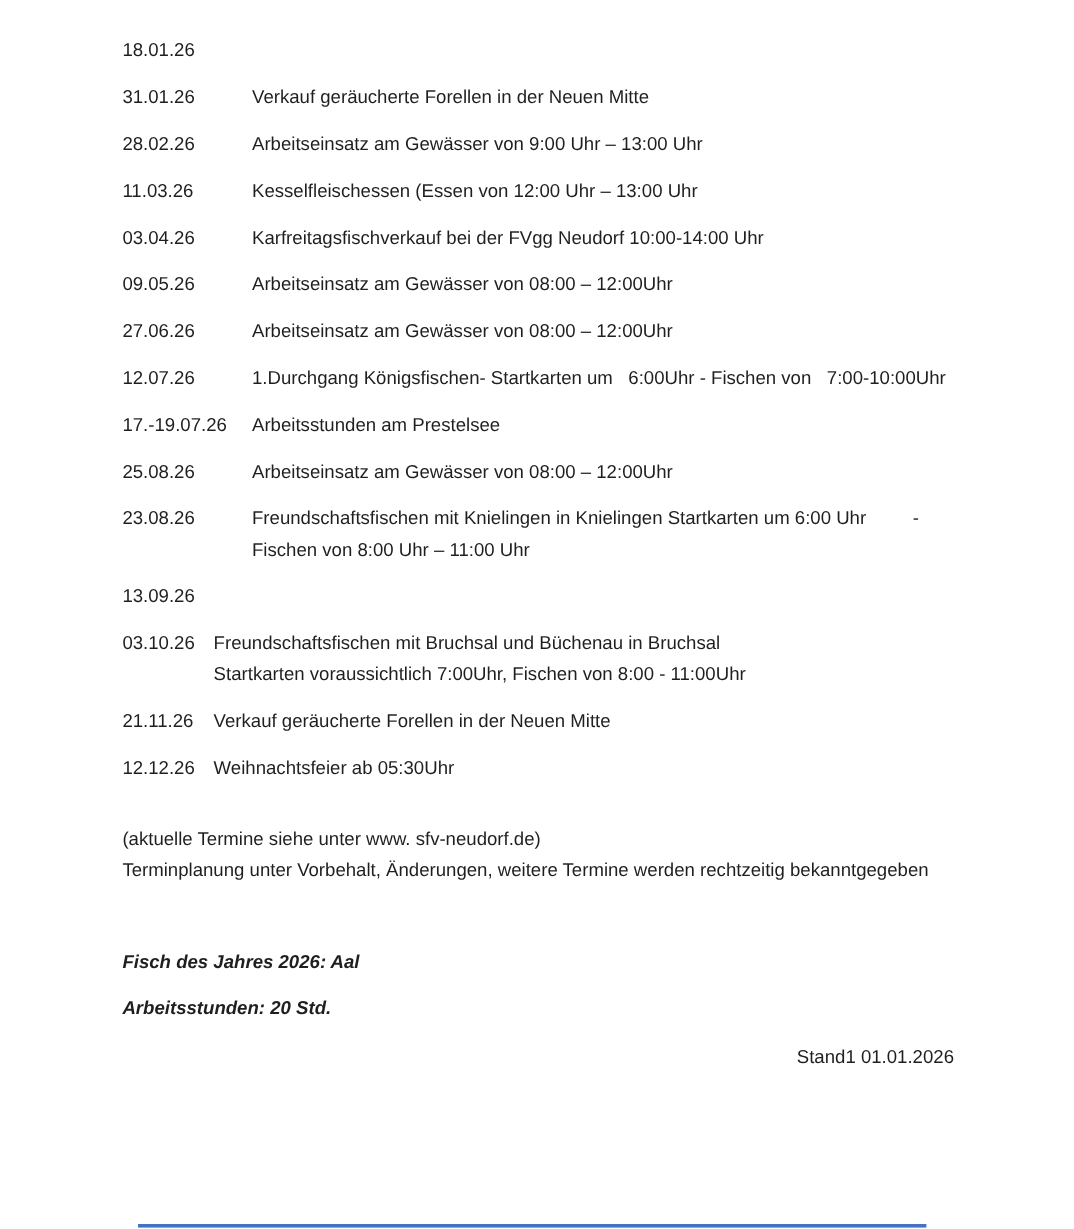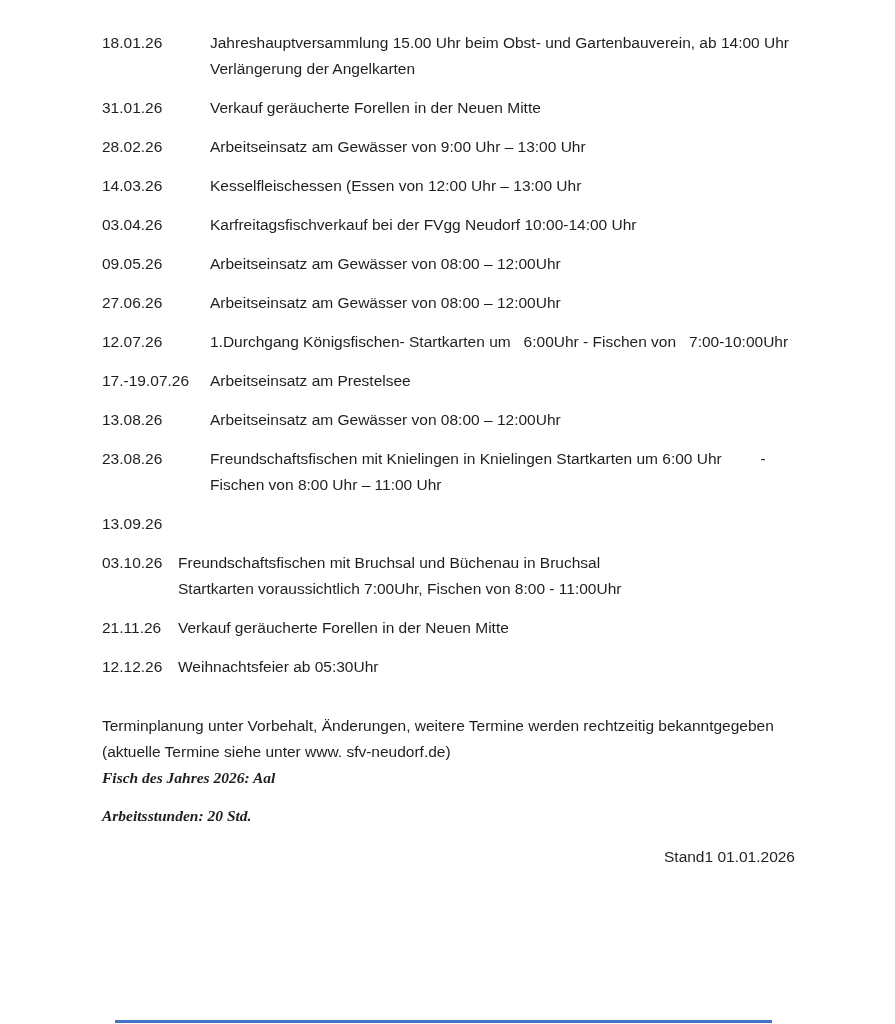--- a/index.html
+++ b/index.html
@@ -36,21 +36,21 @@
     flex: 1 1 auto;
   }
   .event .desc div {
     white-space: pre-wrap;
   }
   .notes {
     margin-top: 33px;
     line-height: 26px;
   }
   .highlights {
-    font-family: Liberation Serif, serif;
+    margin-top: 51px;
   }
   .highlight-line {
     font-weight: bold;
     font-style: italic;
     line-height: 26px;
     margin-bottom: 12px;
   }
   .stand-row {
     margin-top: 15px;
     text-align: right;
@@ -65,39 +65,35 @@
   }
 </style>
 </head>
 <body>
 
 <div class="page">
 
   <div id="event-list">
       <div class="event wide">
         <div class="date">18.01.26</div>
-        <div class="desc">
-          <div>Jahreshauptversammlung 15.00 Uhr beim Obst- und Gartenbauverein, ab 14:00 Uhr</div>
-          <div>Verlängerung der Angelkarten</div>
-        </div>
       </div>
       <div class="event wide">
         <div class="date">31.01.26</div>
         <div class="desc">
           <div>Verkauf geräucherte Forellen in der Neuen Mitte</div>
         </div>
       </div>
       <div class="event wide">
         <div class="date">28.02.26</div>
         <div class="desc">
           <div>Arbeitseinsatz am Gewässer von 9:00 Uhr – 13:00 Uhr</div>
         </div>
       </div>
       <div class="event wide">
-        <div class="date">14.03.26</div>
+        <div class="date">11.03.26</div>
         <div class="desc">
           <div>Kesselfleischessen (Essen von 12:00 Uhr – 13:00 Uhr</div>
         </div>
       </div>
       <div class="event wide">
         <div class="date">03.04.26</div>
         <div class="desc">
           <div>Karfreitagsfischverkauf bei der FVgg Neudorf 10:00-14:00 Uhr</div>
         </div>
       </div>
@@ -115,25 +111,25 @@
       </div>
       <div class="event wide">
         <div class="date">12.07.26</div>
         <div class="desc">
           <div>1.Durchgang Königsfischen- Startkarten um   6:00Uhr - Fischen von   7:00-10:00Uhr</div>
         </div>
       </div>
       <div class="event wide">
         <div class="date">17.-19.07.26</div>
         <div class="desc">
-          <div>Arbeitseinsatz am Prestelsee</div>
+          <div>Arbeitsstunden am Prestelsee</div>
         </div>
       </div>
       <div class="event wide">
-        <div class="date">13.08.26</div>
+        <div class="date">25.08.26</div>
         <div class="desc">
           <div>Arbeitseinsatz am Gewässer von 08:00 – 12:00Uhr</div>
         </div>
       </div>
       <div class="event wide">
         <div class="date">23.08.26</div>
         <div class="desc">
           <div>Freundschaftsfischen mit Knielingen in Knielingen Startkarten um 6:00 Uhr         -</div>
           <div>Fischen von 8:00 Uhr – 11:00 Uhr</div>
         </div>
@@ -156,22 +152,22 @@
       </div>
       <div class="event narrow">
         <div class="date">12.12.26</div>
         <div class="desc">
           <div>Weihnachtsfeier ab 05:30Uhr</div>
         </div>
       </div>
     </div>
 
   <div class="notes">
+    <div>(aktuelle Termine siehe unter www. sfv-neudorf.de)</div>
     <div>Terminplanung unter Vorbehalt, Änderungen, weitere Termine werden rechtzeitig bekanntgegeben</div>
-    <div>(aktuelle Termine siehe unter www. sfv-neudorf.de)</div>
   </div>
 
   <div class="highlights">
     <div class="highlight-line">Fisch des Jahres 2026: Aal</div>
     <div class="highlight-line">Arbeitsstunden: 20 Std.</div>
   </div>
 
   <div class="stand-row">Stand1 01.01.2026</div>
 
   <div class="accent-line" style="background: rgb(68, 114, 196);"></div>

